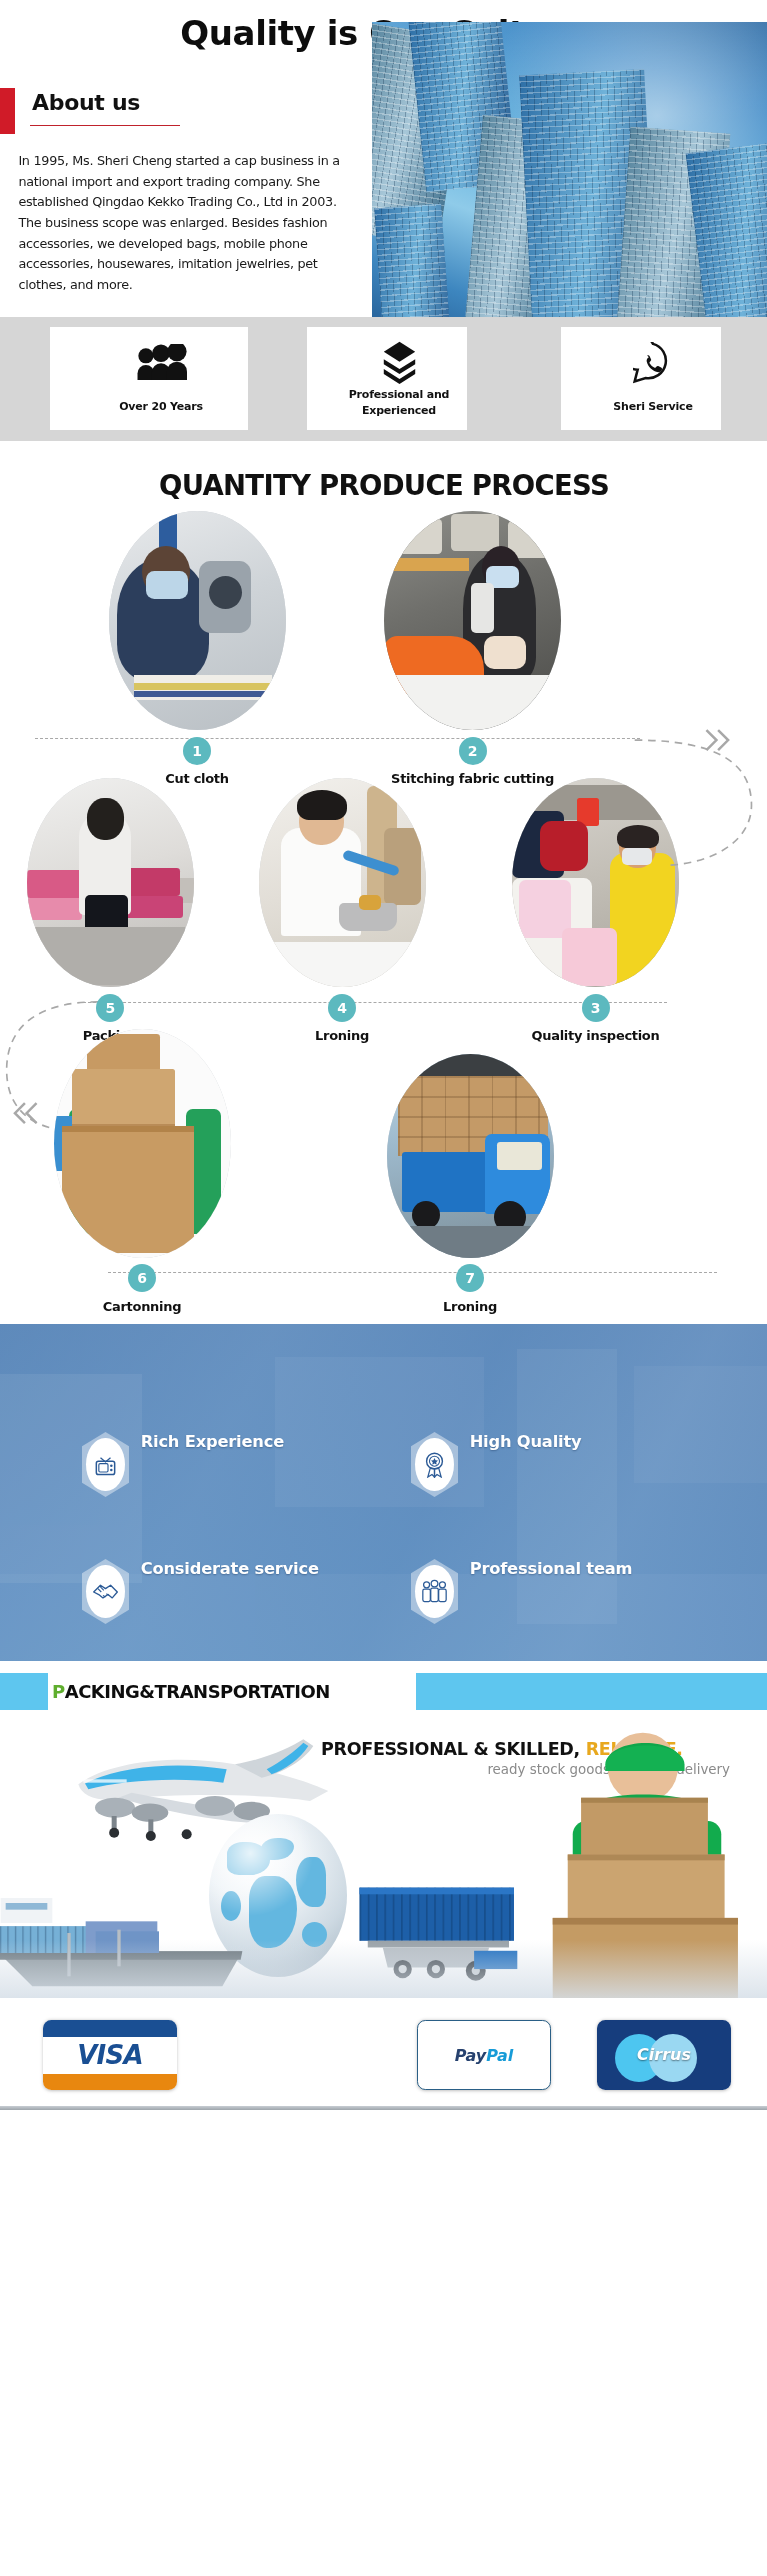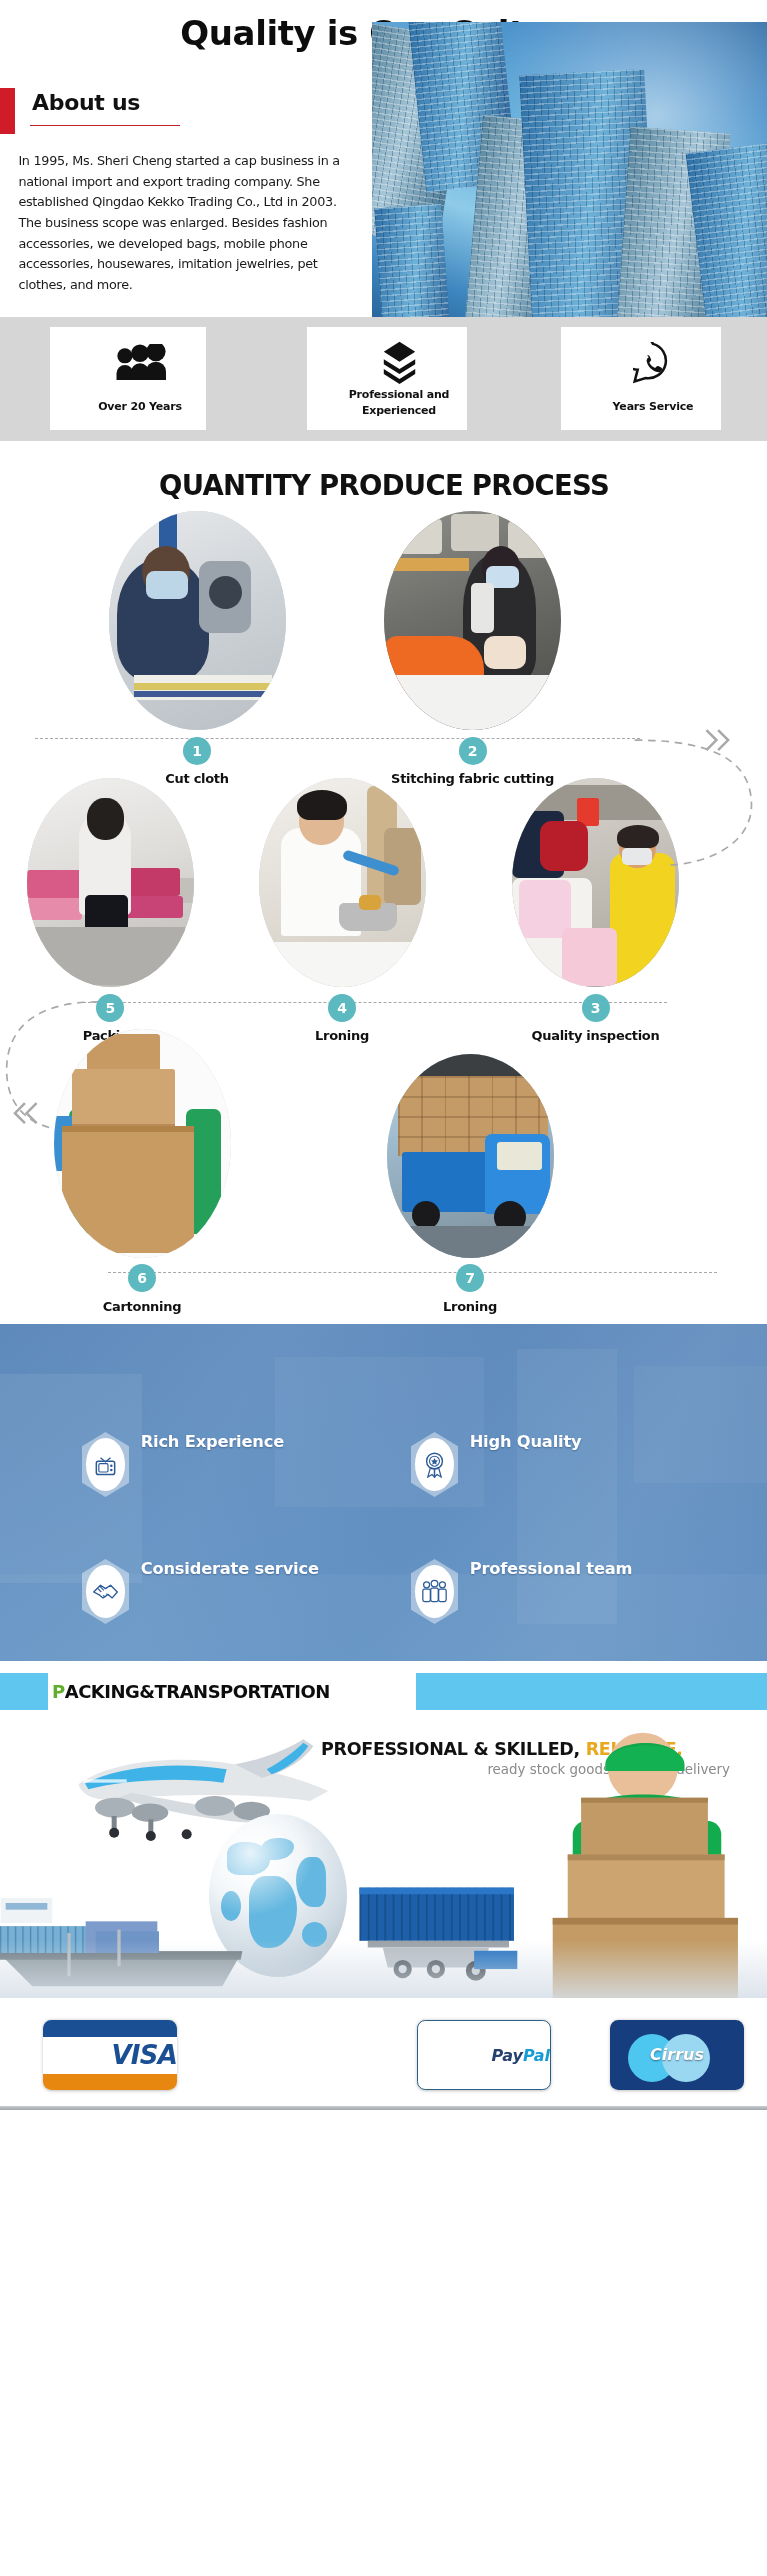--- a/index.html
+++ b/index.html
@@ -68,21 +68,21 @@
   }
 
   
   .badges { position: relative; width: 768px; height: 124px; background: #d6d6d6; }
   .badge {
     position: absolute; top: 10px; height: 103px; background: #fff;
     display: flex; flex-direction: column; align-items: center; justify-content: flex-start;
     padding-top: 13.4px;
     padding-left: 24px;
   }
-  .badge-1 { left: 50px;  width: 156px; }
+  .badge-1 { left: 50px;  width: 198px; }
   .badge-2 { left: 307px; width: 160px; }
   .badge-3 { left: 561px; width: 160px; }
   .badge-ico { height: 45px; display:flex; align-items:center; justify-content:center; }
   .badge-lbl {
     font-size: 11px; font-weight: 700; text-align:center; line-height:1.45;
     color:#111; font-family: "DejaVu Sans", sans-serif; letter-spacing:-0.2px;
   }
   .badge-2 .badge-lbl { margin-top: 1.7px; }
   .badge-1 .badge-lbl, .badge-3 .badge-lbl { margin-top: 13.4px; }
 
@@ -207,26 +207,26 @@
   .truck { position:absolute; left:359px; top:167px; width:192px; height:108px; }
   
   .worker { position:absolute; left:526px; top:6.7px; width:242px; height:277px; }
 
   
   .pay { position: relative; width:768px; height:117px; background:#fff; }
   .paycard {
     position:absolute; top:22px; width: 134px; height: 70px;
     border-radius: 8.3px; overflow:hidden; background:#fff;
     box-shadow: 0 0.8px 3.3px rgba(0,0,0,.25);
-    display:flex; align-items:center; justify-content:flex-end;
+    display:flex; align-items:center; justify-content:center;
   }
   .pc1 { left: 43px; }
   .pc2 { left: 224px; border:1.7px solid #d8232a; }
   .pc3 { left: 417px; border:1.7px solid #2a5f86; }
-  .pc4 { left: 610px; }
+  .pc4 { left: 597px; }
   .pay-bottom-line { position:absolute; left:0; bottom:5px; width:768px; height:4.2px;
     background: linear-gradient(180deg,#c7cdd3,#9ea5ab); }
 
   .visa-top { position:absolute; left:0; top:0; width:100%; height:16.7px; background:#1a4f93; }
   .visa-bot { position:absolute; left:0; bottom:0; width:100%; height:16.7px; background:#e8870f; }
   .visa-txt { font-style: italic; font-weight: 800; font-size: 26px; color:#1a4f93;
               font-family:"DejaVu Sans", sans-serif; letter-spacing:-0.8px; position:relative; z-index:2;}
   .mc-wrap { position:relative; width:117px; height:53px; }
   .mc-red { position:absolute; left:13.4px; top:1.7px; width:52px; height:52px; border-radius:50%; background:#e2181b; }
   .mc-yel { position:absolute; left:47px; top:1.7px; width:52px; height:52px; border-radius:50%; background:#f5a81c; }
@@ -297,21 +297,21 @@
       <div class="badge-lbl">Professional and Experienced</div>
     </div>
 
     <div class="badge badge-3">
       <div class="badge-ico">
         <svg width="40" height="42" viewBox="0 0 48 50">
           <path d="M24 2a21 21 0 1 0-18.4 31L2 47l13.2-4A21 21 0 0 0 24 2z" fill="none" stroke="#111" stroke-width="3"></path>
           <path d="M17 16c1.5-.4 2.4-.2 3 1l1.6 3.6c.4.9.1 1.5-.5 2.1l-1 1c-.5.5-.5 1 0 1.8a14 14 0 0 0 5.3 5c.8.4 1.3.3 1.8-.2l1.1-1.2c.6-.6 1.2-.8 2-.4l3.5 1.7c1.1.6 1.3 1.4.9 2.8-.5 1.8-2.5 3-4.5 2.8-6.5-.7-12.5-6.5-13.8-13-.3-1.9.7-3.9 2.6-4.9z" fill="#111"></path>
         </svg>
       </div>
-      <div class="badge-lbl">Years Service</div>
+      <div class="badge-lbl">Sheri Service</div>
     </div>
   </section>
 
   <section class="process">
     <h2 class="process-title">QUANTITY PRODUCE PROCESS</h2>
 
     <div class="prow" style="height:267px;">
       <div class="dashline" style="left:35px;top:227px;width:605px;"></div>
       <svg class="dashcurve" style="left:618px;top:194px;" width="146" height="167" viewBox="0 0 175 200">
         <path d="M20 42 C 120 42, 160 70, 160 120 C 160 165, 110 190, 60 192" fill="none" stroke="#a8a8a8" stroke-width="2" stroke-dasharray="9 7"></path>

